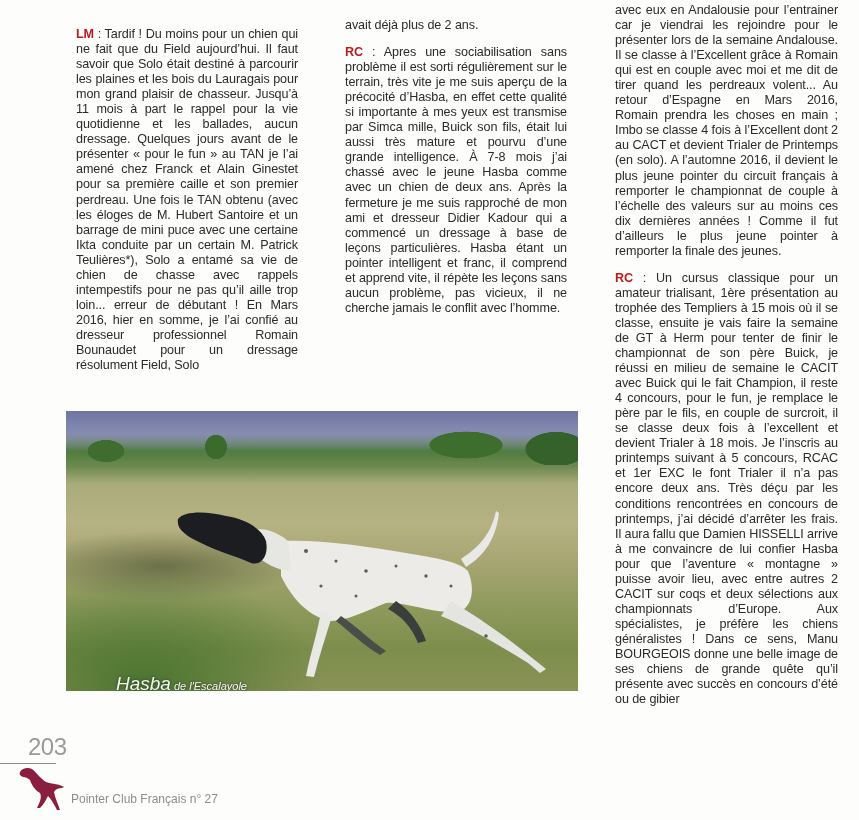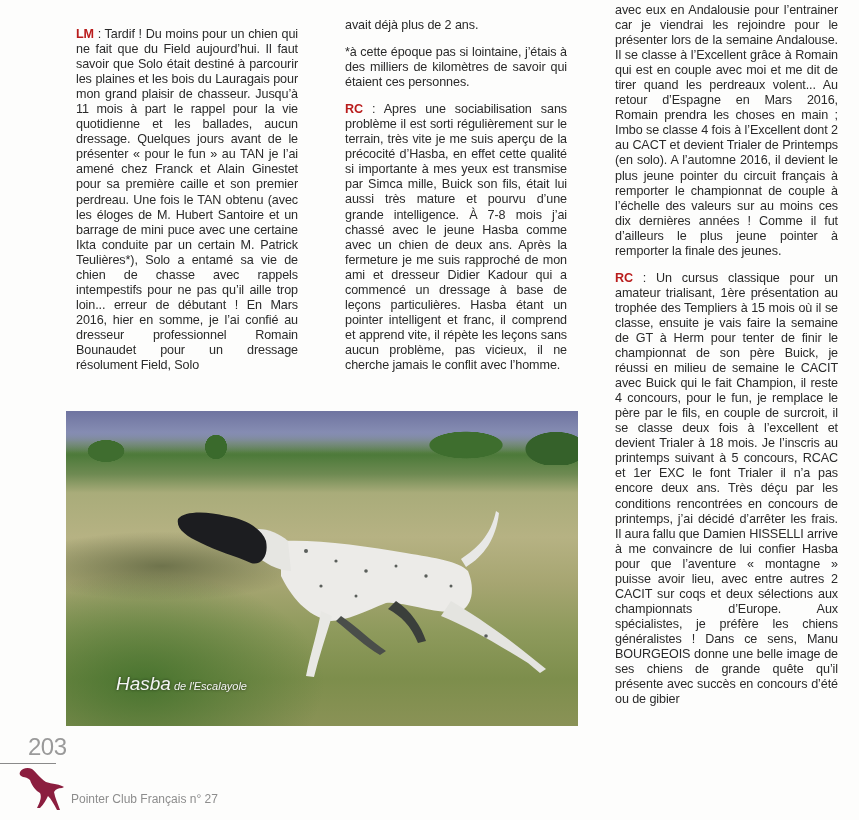--- a/index.html
+++ b/index.html
@@ -20,21 +20,21 @@
     #col1 { left: 64px; top: 15px; width: 246px; }
     #col2 { left: 333px; top: 6px; width: 246px; }
     #col3 { left: 603px; top: -9px; width: 247px; }
     .heading {
       font-weight: bold; font-style: italic; color: #8b1e3f;
       display: block; text-align: left;
     }
     .spk { font-weight: bold; color: #b91c1c; }
 
     #photo {
-      position: absolute; left: 66px; top: 411px; width: 512px; height: 315px;
+      position: absolute; left: 66px; top: 411px; width: 512px; height: 280px;
       overflow: hidden;
       background: linear-gradient(180deg,
         #7a80a8 0%, #8890b4 6%, #6d8a5a 10%, #4d7a3a 14%,
         #6e8a52 20%, #a9ac7a 26%, #b6b283 40%, #a6a571 55%,
         #8e9a5c 70%, #7d8e4c 85%, #8a9256 100%);
     }
     #photo .hills {
       position: absolute; left: 0; top: 0; width: 100%; height: 42px;
       background: linear-gradient(180deg, #6f74a0 0%, #858cb2 50%, rgba(120,130,160,0) 100%);
     }
@@ -77,21 +77,20 @@
   </style>
 </head>
 <body>
 
 <div id="col1" class="col">
   <p><span class="spk">LM</span><span> : Tardif ! Du moins pour un chien qui ne fait que du Field aujourd’hui. Il faut savoir que Solo était destiné à parcourir les plaines et les bois du Lauragais pour mon grand plaisir de chasseur. Jusqu’à 11 mois à part le rappel pour la vie quotidienne et les ballades, aucun dressage. Quelques jours avant de le présenter « pour le fun » au TAN je l’ai amené chez Franck et Alain Ginestet pour sa première caille et son premier perdreau. Une fois le TAN obtenu (avec les éloges de M. Hubert Santoire et un barrage de mini puce avec une certaine Ikta conduite par un certain M. Patrick Teulières*), Solo a entamé sa vie de chien de chasse avec rappels intempestifs pour ne pas qu’il aille trop loin... erreur de débutant ! En Mars 2016, hier en somme, je l’ai confié au dresseur professionnel Romain Bounaudet pour un dressage résolument Field, Solo</span></p>
 </div>
 
 <div id="col2" class="col">
   <p>avait déjà plus de 2 ans.</p>
-  <p>*à cette époque pas si lointaine, j’étais à des milliers de kilomètres de savoir qui étaient ces personnes.</p>
   <p><span class="spk">RC</span><span> :  Apres une sociabilisation sans problème il est sorti régulièrement sur le terrain, très vite je me suis aperçu de la précocité d’Hasba, en effet cette qualité si importante à mes yeux est transmise par Simca mille, Buick son fils, était lui aussi très mature et pourvu d’une grande intelligence. À 7-8 mois j’ai chassé avec le jeune Hasba comme avec un chien de deux ans. Après la fermeture je me suis rapproché de mon ami et dresseur Didier Kadour qui a commencé un dressage à base de leçons particulières. Hasba étant un pointer intelligent et franc, il comprend et apprend vite, il répète les leçons sans aucun problème, pas vicieux, il ne cherche jamais le conflit avec l’homme.</span></p>
 </div>
 
 <div id="col3" class="col">
   <p>avec eux en Andalousie pour l’entrainer car je viendrai les rejoindre pour le présenter lors de la semaine Andalouse. Il se classe à l’Excellent grâce à Romain qui est en couple avec moi et me dit de tirer quand les perdreaux volent... Au retour d’Espagne en Mars 2016, Romain prendra les choses en main ; Imbo se classe 4 fois à l’Excellent dont 2 au CACT et devient Trialer de Printemps (en solo). A l’automne 2016, il devient le plus jeune pointer du circuit français à remporter le championnat de couple à l’échelle des valeurs sur au moins ces dix dernières années !  Comme il fut d’ailleurs le plus jeune pointer à remporter la finale des jeunes.</p>
   <p><span class="spk">RC</span><span> :  Un cursus classique pour un amateur trialisant, 1ère présentation au trophée des Templiers à 15 mois où il se classe, ensuite je vais faire la semaine de GT à Herm pour tenter de finir le championnat de son père Buick, je réussi en milieu de semaine le CACIT avec Buick qui le fait Champion, il reste 4 concours, pour le fun, je remplace le père par le fils, en couple de surcroit, il se classe deux fois à l’excellent et devient Trialer à 18 mois. Je l’inscris au printemps suivant à 5 concours, RCAC et 1er EXC le font Trialer il n’a pas encore deux ans. Très déçu par les conditions rencontrées en concours de printemps, j’ai décidé d’arrêter les frais. Il aura fallu que Damien HISSELLI arrive à me convaincre de lui confier Hasba pour que l’aventure « montagne » puisse avoir lieu, avec entre autres 2 CACIT sur coqs et deux sélections aux championnats d’Europe. Aux spécialistes, je préfère les chiens généralistes ! Dans ce sens, Manu BOURGEOIS donne une belle image de ses chiens de grande quête qu’il présente avec succès en concours d’été ou de gibier</span></p>
 </div>
 
 <div id="photo">
   <div class="hills"></div>

